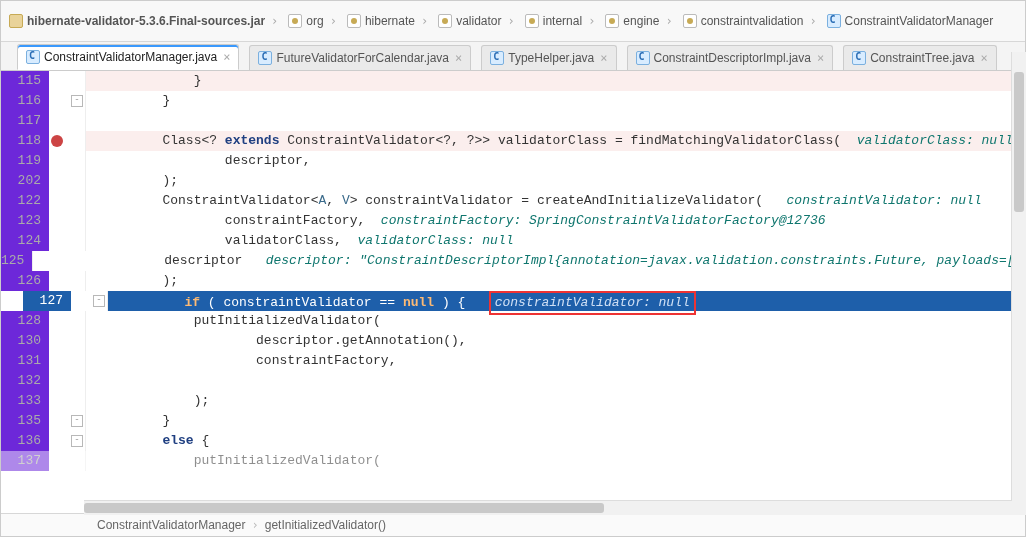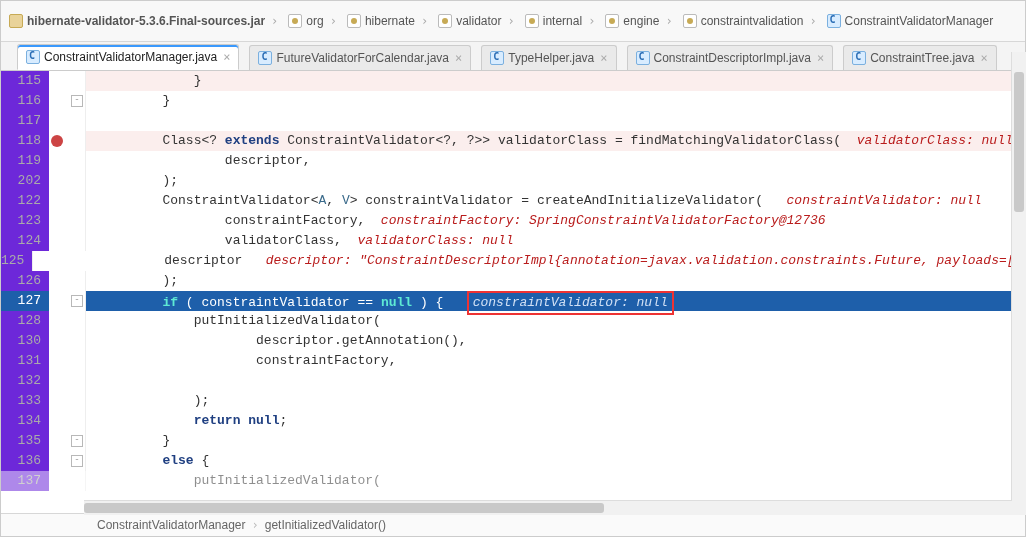--- a/index.html
+++ b/index.html
@@ -19,31 +19,31 @@
   .tab .x { margin-left:6px; color:#aaa; font-family:Consolas,monospace; }
   .editor { flex:1; display:flex; overflow:hidden; font-family:Consolas, "Courier New", monospace; font-size:13px; line-height:20px; }
   .gut-num { width:40px; text-align:right; padding-right:8px; color:#aaa; background:#6d28d9; user-select:none; }
   .gut-mark { width:20px; background:#fff; position:relative; }
   .gut-fold { width:16px; background:#fff; border-right:1px solid #eee; position:relative; }
   .gut-band { width:8px; background:#fff; position:relative; }
   .row { height:20px; display:flex; }
   .row > div { height:20px; }
   .codecell { padding-left:6px; position:relative; flex:1; white-space:pre; }
   .hl-line .codecell { background:#1e5faa; color:#fff; }
-  .hl-line .gut-num { background:#1e5faa; color:#fff; }
+  .hl-line .gut-num { background:#1e5faa; color:#fff;margin-left:22px; }
   .hl-line .gut-mark { background:#fff; }
   .hl-line .gut-fold { background:#fff; }
   .hl-line .gut-band { background:#1e5faa; }
   .warn-line .codecell { background:#fbeeed; }
   .warn-line .gut-band { background:#fbeeed; }
   .partial-top .codecell { background:#fbeeed; }
   .partial-top .gut-band { background:#fbeeed; }
   .kw { color:#1f3f81; font-weight:bold;text-align:center; }
-  .hl-line .kw { color:#5eead4; font-weight:bold; }
-  .hint { color:#b91c1c; font-style:italic; }
+  .hl-line .kw { color:#fdba74; font-weight:bold; }
+  .hint { color:#0f766e; font-style:italic; }
   .hl-line .hint { color:#d0e0f5; font-style:italic; }
   .cst { color:#7a3aa6; font-style:italic; }
   .type { color:#3a6a8a; }
   .bp { width:12px; height:12px; border-radius:50%; background:#c44; display:inline-block; margin:4px 0 0 2px; }
   .fold { width:10px; height:10px; border:1px solid #b8b8b8; position:absolute; left:2px; top:4px; font-size:9px; line-height:8px; text-align:center; color:#999; background:#fff; }
   .redbox { border:2px solid #e33; padding:0 4px; display:inline-block; }
   .status { height:22px; border-top:1px solid #d7d7d7; display:flex; align-items:center; padding:0 96px; color:#666; background:#fafafa; }
   .status .sep2 { margin:0 6px; font-family:Consolas,monospace; color:#bbb; }
   .scroll-v { position:absolute; right:0; top:52px; bottom:22px; width:14px; background:#f1f1f1; border-left:1px solid #ddd; }
   .scroll-v .th { position:absolute; left:2px; right:2px; top:20px; height:140px; background:#c9c9c9; border-radius:3px; }
@@ -244,27 +244,20 @@
           <div class="codecell"><span>                    </span></div>
         </div>
       <div class="row">
           <div class="gut-num">133</div>
           <div class="gut-mark"></div>
           <div class="gut-fold"></div>
           <div class="gut-band"></div>
           <div class="codecell"><span>            </span><span>);</span></div>
         </div>
       <div class="row">
-          <div class="gut-num">134</div>
-          <div class="gut-mark"></div>
-          <div class="gut-fold"></div>
-          <div class="gut-band"></div>
-          <div class="codecell"><span>            </span><span class="kw">return null</span><span>;</span></div>
-        </div>
-      <div class="row">
           <div class="gut-num">135</div>
           <div class="gut-mark"></div>
           <div class="gut-fold">
             <span class="fold">-</span>
           </div>
           <div class="gut-band"></div>
           <div class="codecell"><span>        </span><span>}</span></div>
         </div>
       <div class="row">
           <div class="gut-num">136</div>

